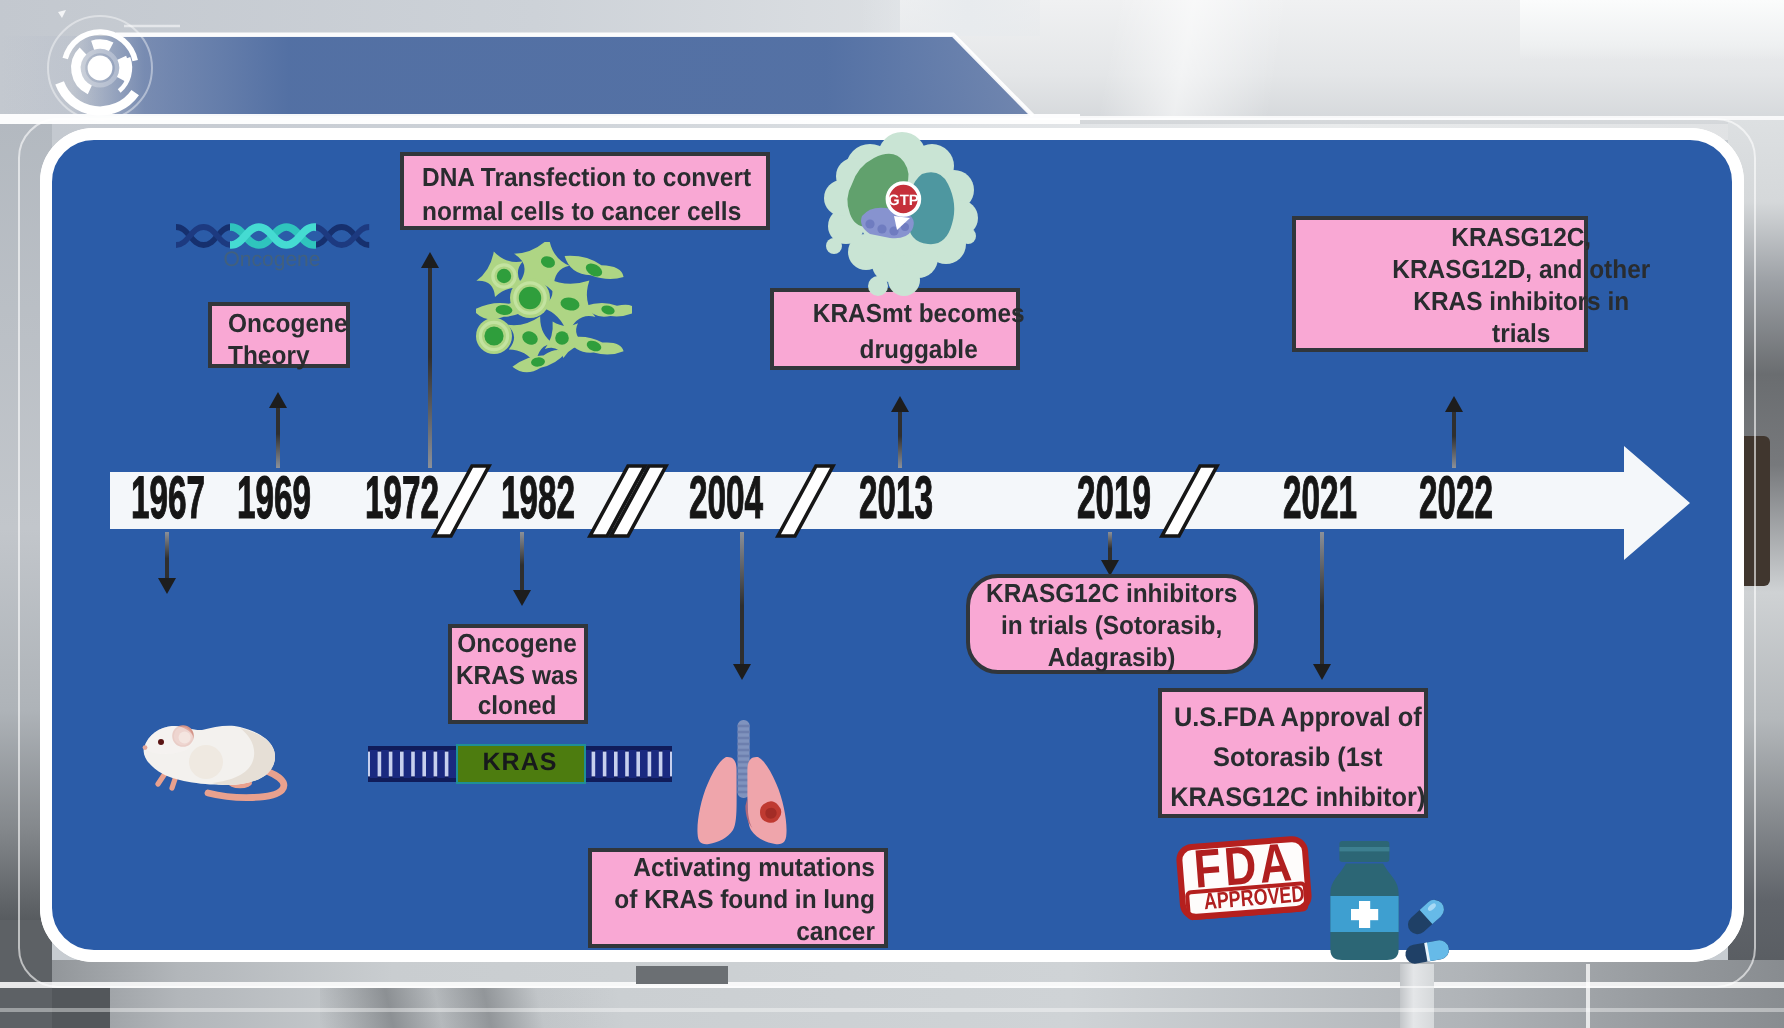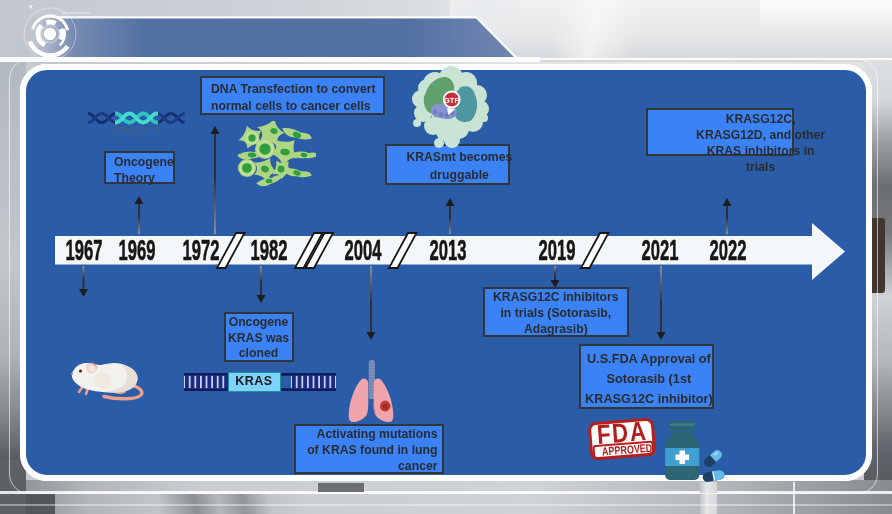--- a/index.html
+++ b/index.html
@@ -28,34 +28,34 @@
   .banner{left:0;top:18px;width:516px;height:40px;
     background:linear-gradient(90deg,rgba(160,170,195,0) 0%,rgba(160,170,195,.15) 7%,rgba(90,115,165,.72) 14%,rgba(74,105,160,.93) 28%,rgba(74,105,160,.93) 80%,rgba(98,122,168,.88) 100%);
     clip-path:polygon(0 0,477px 0,516px 40px,0 40px);}
   .under-line{left:0;top:57px;width:540px;height:4.5px;background:rgba(255,255,255,.95);}
   .under-line2{left:540px;top:57.5px;width:352px;height:2.8px;background:rgba(255,255,255,.82);}
   .title{left:88px;top:29px;width:500px;height:30px;color:#fff;font-size:25.5px;line-height:29px;}
   
   .panel{left:20px;top:64px;width:852px;height:417px;background:#2b5ca8;
     border:6px solid #fff;border-radius:27px;box-sizing:border-box;}
   
-  .box{background:#3b82f6;border:2px solid #31363b;color:#292c2f;font-weight:bold;
+  .box{background:#f9a8d4;border:2px solid #31363b;color:#292c2f;font-weight:bold;
     font-size:13px;line-height:16px;text-align:center;box-sizing:border-box;white-space:nowrap;}
   .box span{display:inline-block;transform:scaleX(.94);transform-origin:50% 50%;}
   .box.la{text-align:left;}
   .box.la span{transform-origin:0 50%;}
   .b5 span{transform:scaleX(.88);}
   .b1{left:104px;top:151px;width:71px;height:33px;padding:1px 0 0 8px;}
   .b2{left:200px;top:76px;width:185px;height:39px;padding:2px 0 0 9px;line-height:17px;}
   .b3{left:385px;top:144px;width:125px;height:41px;padding-top:2px;line-height:18px;padding-left:16px;}
-  .b4{left:646px;top:108px;width:148px;height:48px;padding-top:1px;padding-left:44px;}
+  .b4{left:646px;top:108px;width:148px;height:68px;padding-top:1px;padding-left:44px;}
   .b5{left:44px;top:296px;width:141px;height:54px;padding:1px 0 0 7px;}
   .b6{left:224px;top:312px;width:70px;height:50px;line-height:15.5px;}
   .b7{left:294px;top:424px;width:150px;height:50px;text-align:right;}
-  .b8{left:483px;top:287px;width:146px;height:50px;}
+  .b8{left:483px;top:287px;width:146px;height:50px;border-radius:16px;}
   .b9{left:579px;top:344px;width:135px;height:65px;line-height:20px;padding-top:3px;font-size:13.5px;}
   
   .yr{top:236px;height:28px;color:#161616;font-weight:bold;font-size:30px;line-height:28px;
     transform:translateX(-50%) scaleX(0.555);transform-origin:center;white-space:nowrap;
     -webkit-text-stroke:0.6px #161616;}
   
   svg{position:absolute;display:block;}
 </style>
 </head>
 <body>
@@ -308,21 +308,21 @@
       <rect x="40.2" y="2" width="3.8" height="14" fill="#1a2a80"></rect>
       <rect x="108" y="2" width="3.8" height="14" fill="#1a2a80"></rect>
       <rect x="113.6" y="2" width="3.8" height="14" fill="#1a2a80"></rect>
       <rect x="119.2" y="2" width="3.8" height="14" fill="#1a2a80"></rect>
       <rect x="124.8" y="2" width="3.8" height="14" fill="#1a2a80"></rect>
       <rect x="130.4" y="2" width="3.8" height="14" fill="#1a2a80"></rect>
       <rect x="136" y="2" width="3.8" height="14" fill="#1a2a80"></rect>
       <rect x="141.6" y="2" width="3.8" height="14" fill="#1a2a80"></rect>
       <rect x="147.2" y="2" width="3.8" height="14" fill="#1a2a80"></rect>
   </svg>
-  <div style="left:227.5px;top:371.5px;width:53px;height:20px;background:#7dd3fc;border:1.5px solid #1f8f96;
+  <div style="left:227.5px;top:371.5px;width:65px;height:20px;background:#4d7c0f;border:1.5px solid #1f8f96;
     box-sizing:border-box;color:#17191c;font-weight:bold;font-size:12.5px;line-height:17.5px;text-align:center;letter-spacing:0.5px;">KRAS</div>
 
   <svg id="lungs" style="left:348px;top:359px" width="46" height="66" viewBox="0 0 46 66">
     <rect x="20.8" y="1" width="6" height="39" rx="2.8" fill="#8093be"></rect>
     <g stroke="#6d7fae" stroke-width="1.3">
       <line x1="20.8" y1="4" x2="26.8" y2="4"></line>
         <line x1="20.8" y1="7" x2="26.8" y2="7"></line>
       <line x1="20.8" y1="10" x2="26.8" y2="10"></line>
         <line x1="20.8" y1="13" x2="26.8" y2="13"></line>
       <line x1="20.8" y1="16" x2="26.8" y2="16"></line>

